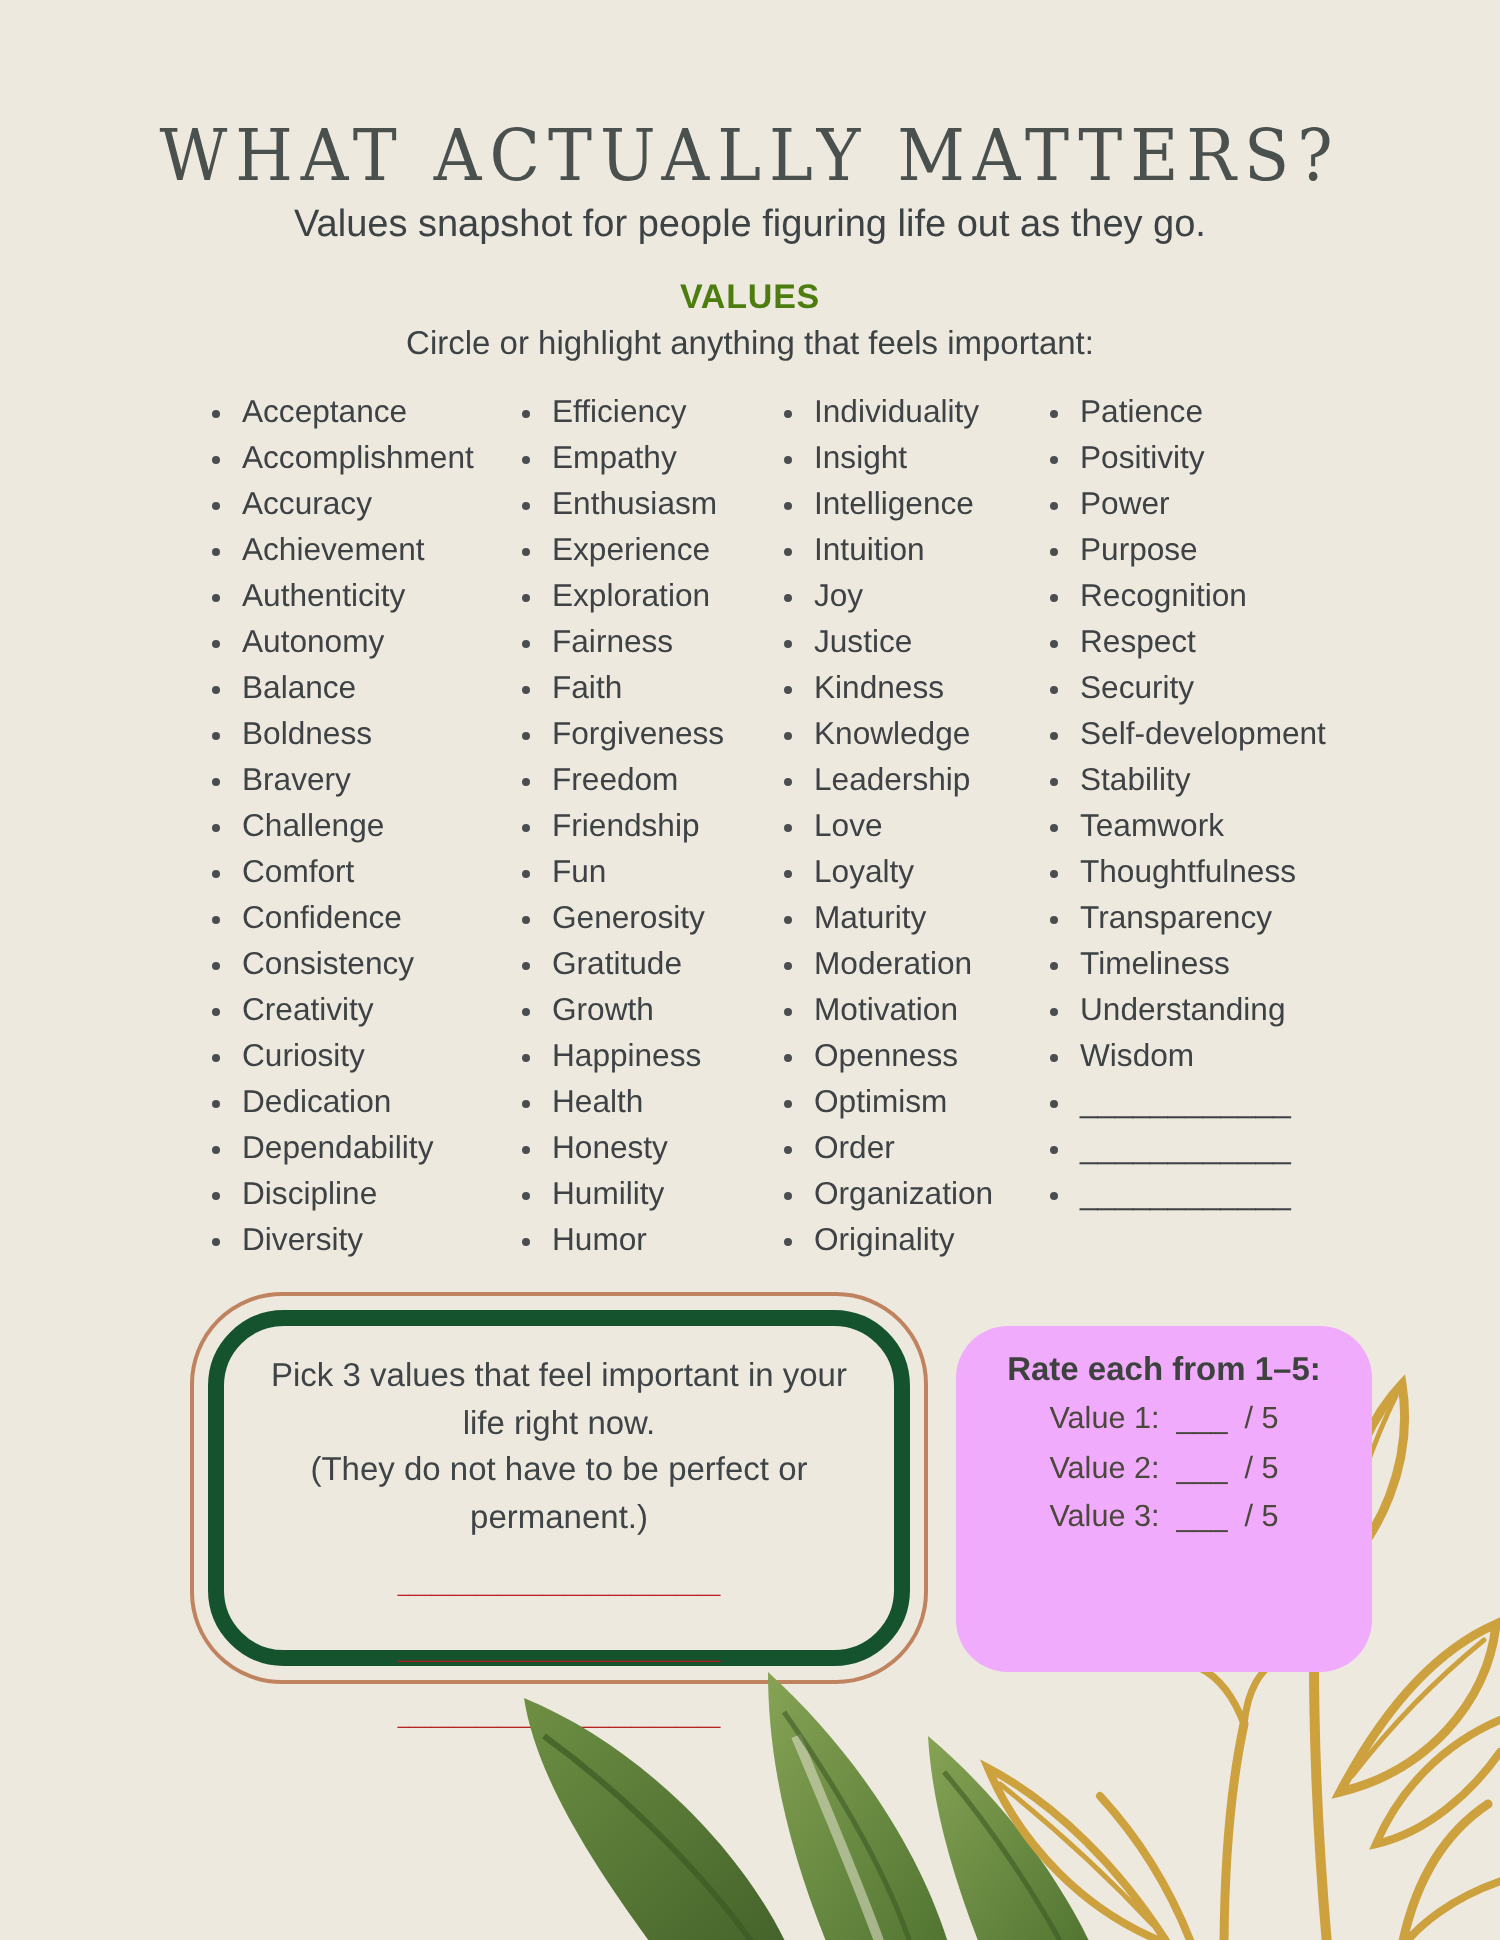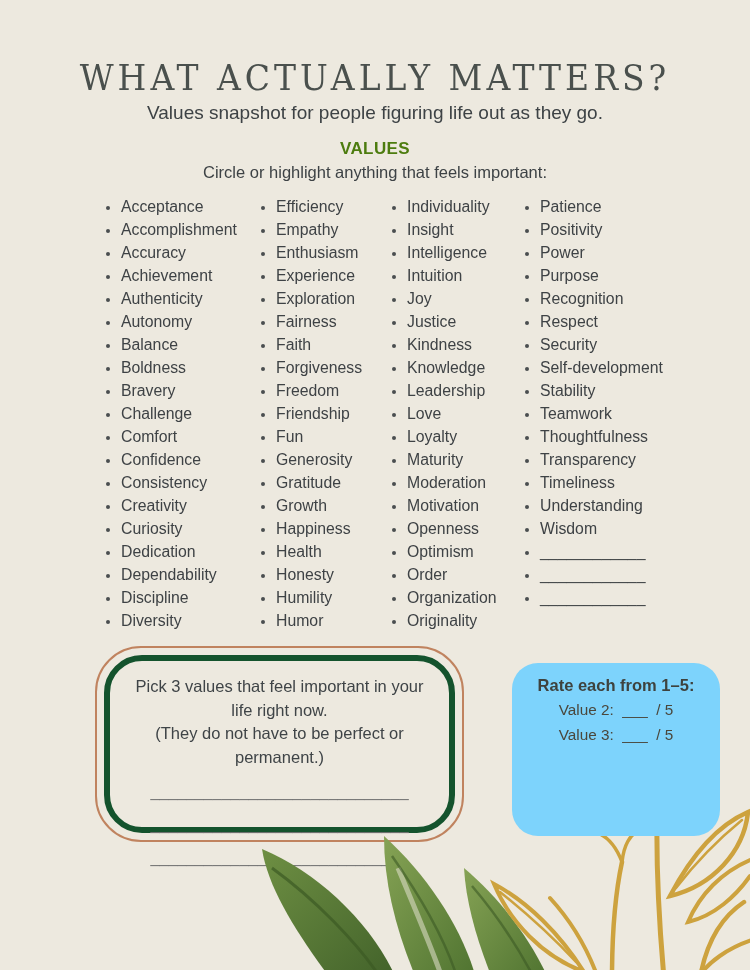--- a/index.html
+++ b/index.html
@@ -22,30 +22,30 @@
   .col li{font-size:15.8px;line-height:23px;color:#3E4245;}
   .col li::marker{color:#4A4E50;font-size:.85em;}
   .c1{width:155px;}.c2{width:131px;}.c3{width:133px;}.c4{width:150px;}
 
   .pick-box{
     position:absolute;left:95px;top:646px;width:365px;height:192px;
     border:2px solid #C0835F;border-radius:46px;z-index:3;background:transparent;
   }
   .pick-box-inner{
     position:absolute;left:7px;top:7px;right:7px;bottom:7px;
-    border:6px solid #14532d;border-radius:38px;text-align:center;
+    border:8px solid #14532d;border-radius:38px;text-align:center;
   }
   .pick-prompt{margin:14px auto 0;width:312px;font-size:16.5px;line-height:23.5px;color:#3F4447;}
   .pick-prompt.p2{margin-top:0;}
   ul.write-lines{margin:6px 0 0;padding:0;list-style:none;}
-  ul.write-lines li{font-size:16px;line-height:33px;color:#737373;letter-spacing:0;}
+  ul.write-lines li{font-size:10px;line-height:33px;color:#b91c1c;letter-spacing:0;}
 
   .rate-box{
     position:absolute;left:478px;top:663px;width:208px;height:173px;
-    background:#7dd3fc;border-radius:26px;text-align:center;color:#454338;z-index:3;margin-left:34px;
+    background:#f0abfc;border-radius:26px;text-align:center;color:#454338;z-index:3;
   }
   .rate-heading{margin-top:13px;font-size:16.5px;font-weight:bold;color:#3E423E;}
   ul.rate-lines{margin:3px 0 0;padding:0;list-style:none;}
   ul.rate-lines li{font-size:15.3px;line-height:24.5px;white-space:pre;color:#4A473C;}
 
   svg.deco{position:absolute;left:0;top:0;pointer-events:none;}
   .behind{z-index:1;}
   .front{z-index:4;}
 </style>
 </head>
@@ -176,20 +176,21 @@
         <li>_____________________________</li>
         <li>_____________________________</li>
         <li>_____________________________</li>
       </ul>
   </div>
 </div>
 
 <div class="rate-box">
   <div class="rate-heading">Rate each from 1–5:</div>
   <ul class="rate-lines">
+      <li>Value 1:  ___  / 5</li>
       <li>Value 2:  ___  / 5</li>
       <li>Value 3:  ___  / 5</li>
     </ul>
 </div>
 
 <svg class="deco front" width="750" height="970" viewBox="0 0 750 970">
   <defs>
     <linearGradient id="gLeaf1" x1="0" y1="0" x2="1" y2="1">
       <stop offset="0" stop-color="#6E8F43"></stop>
         <stop offset="1" stop-color="#42622A"></stop>

